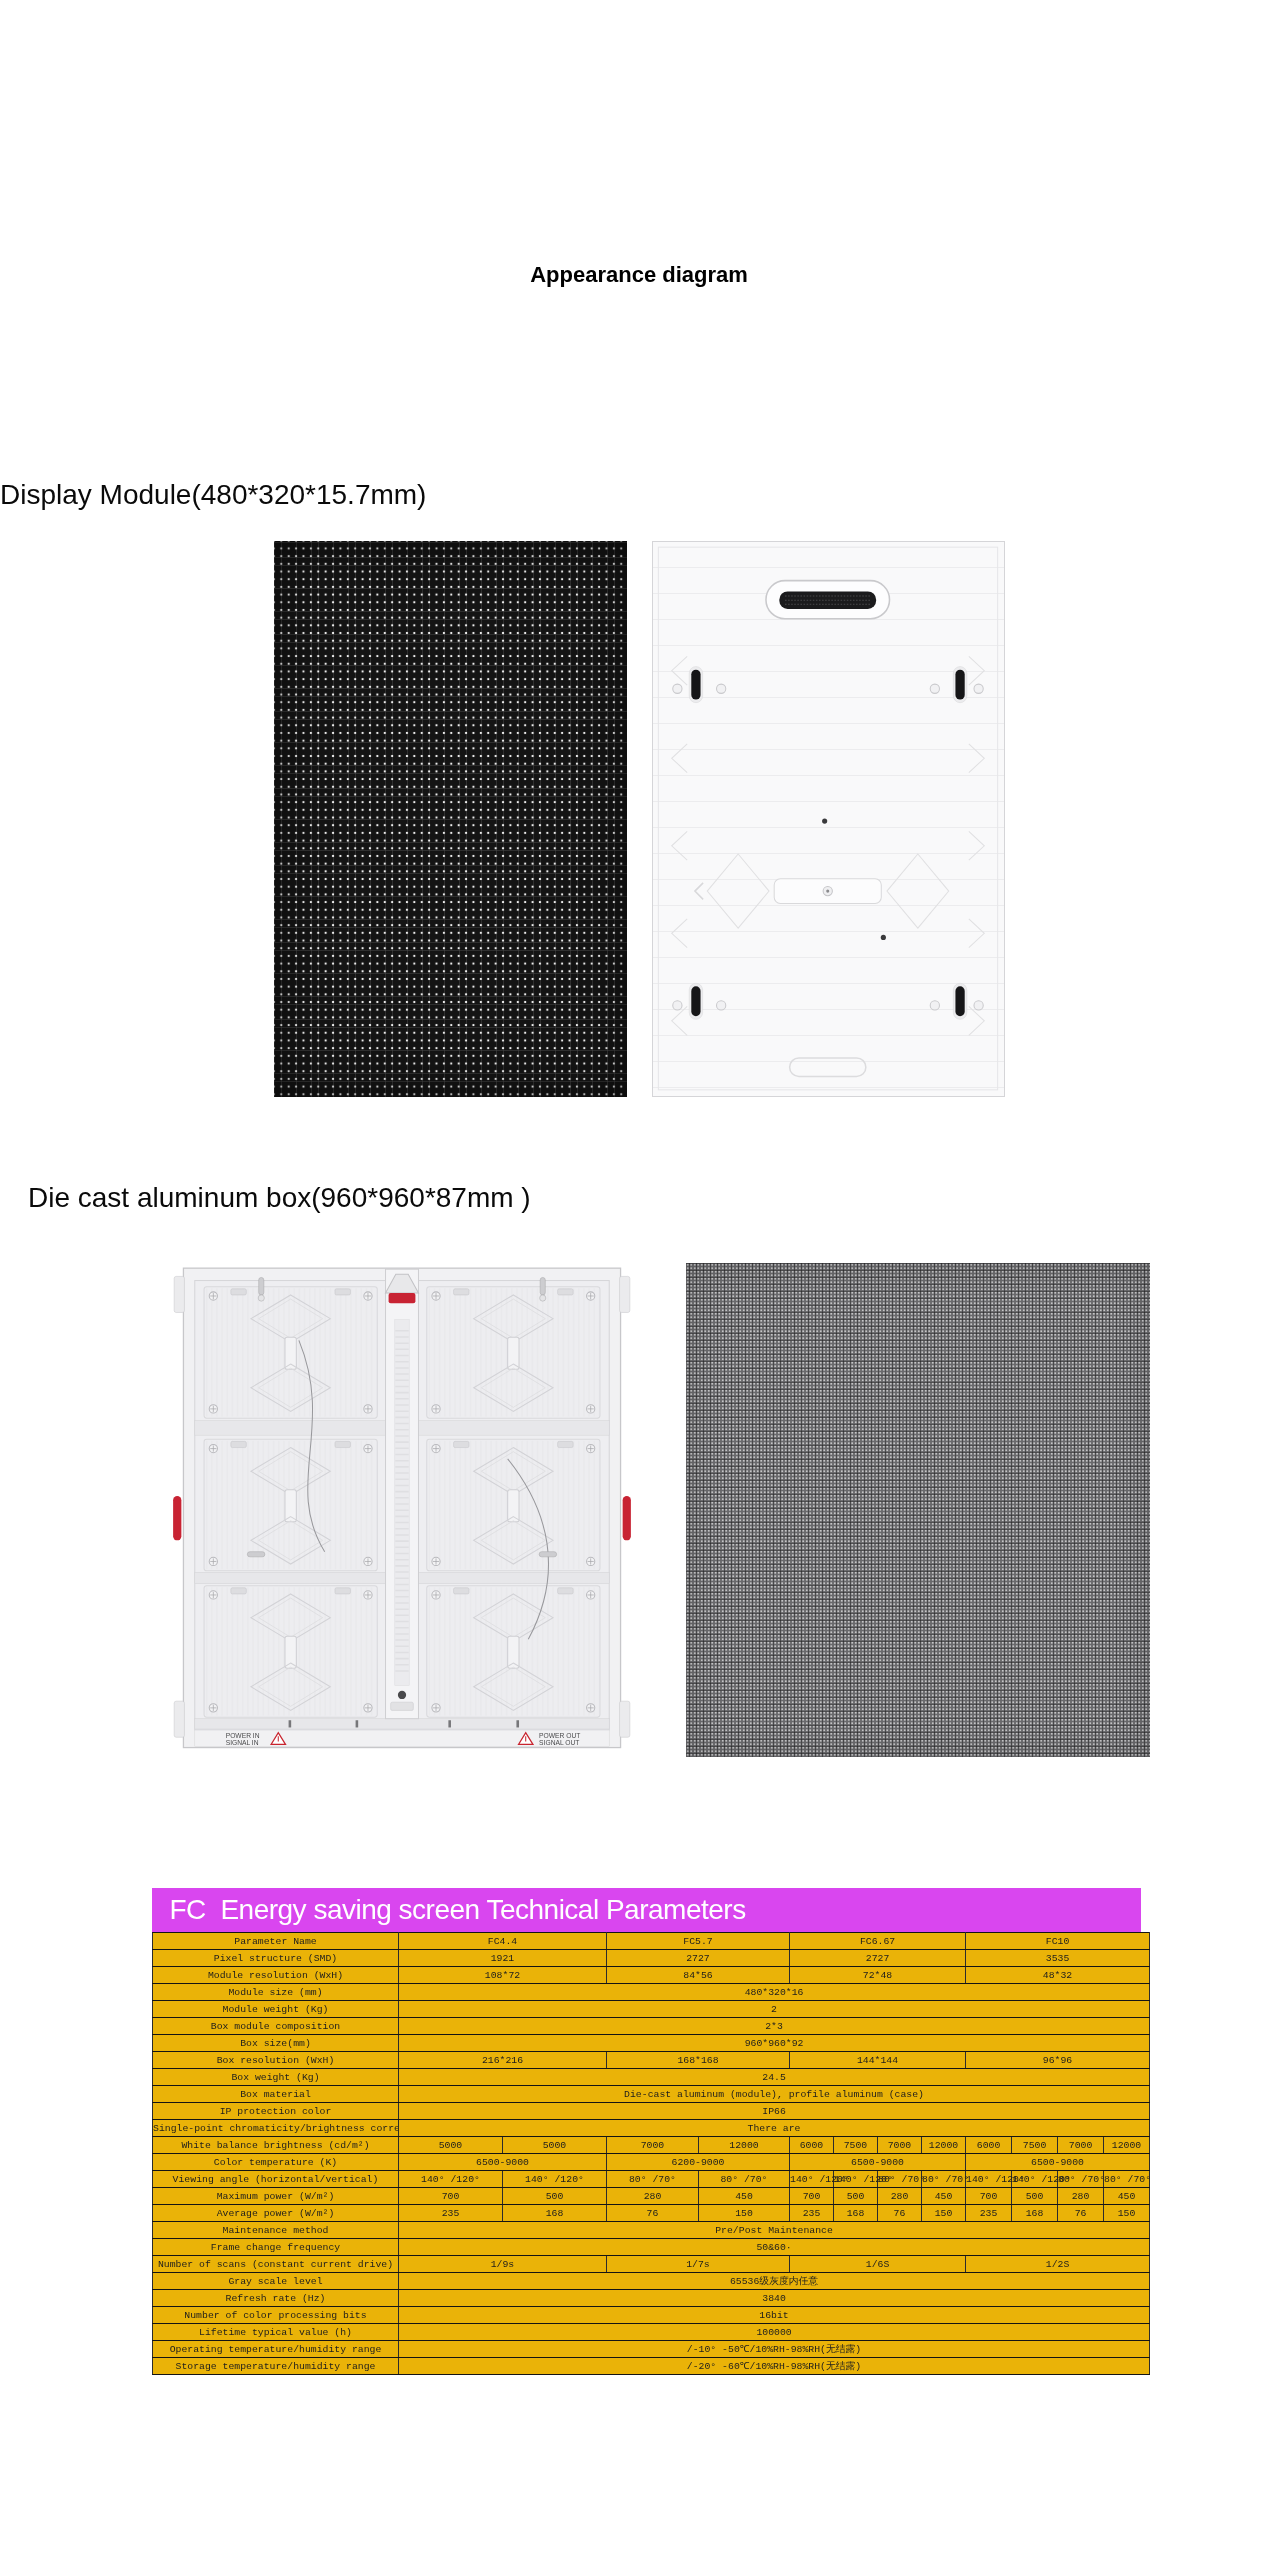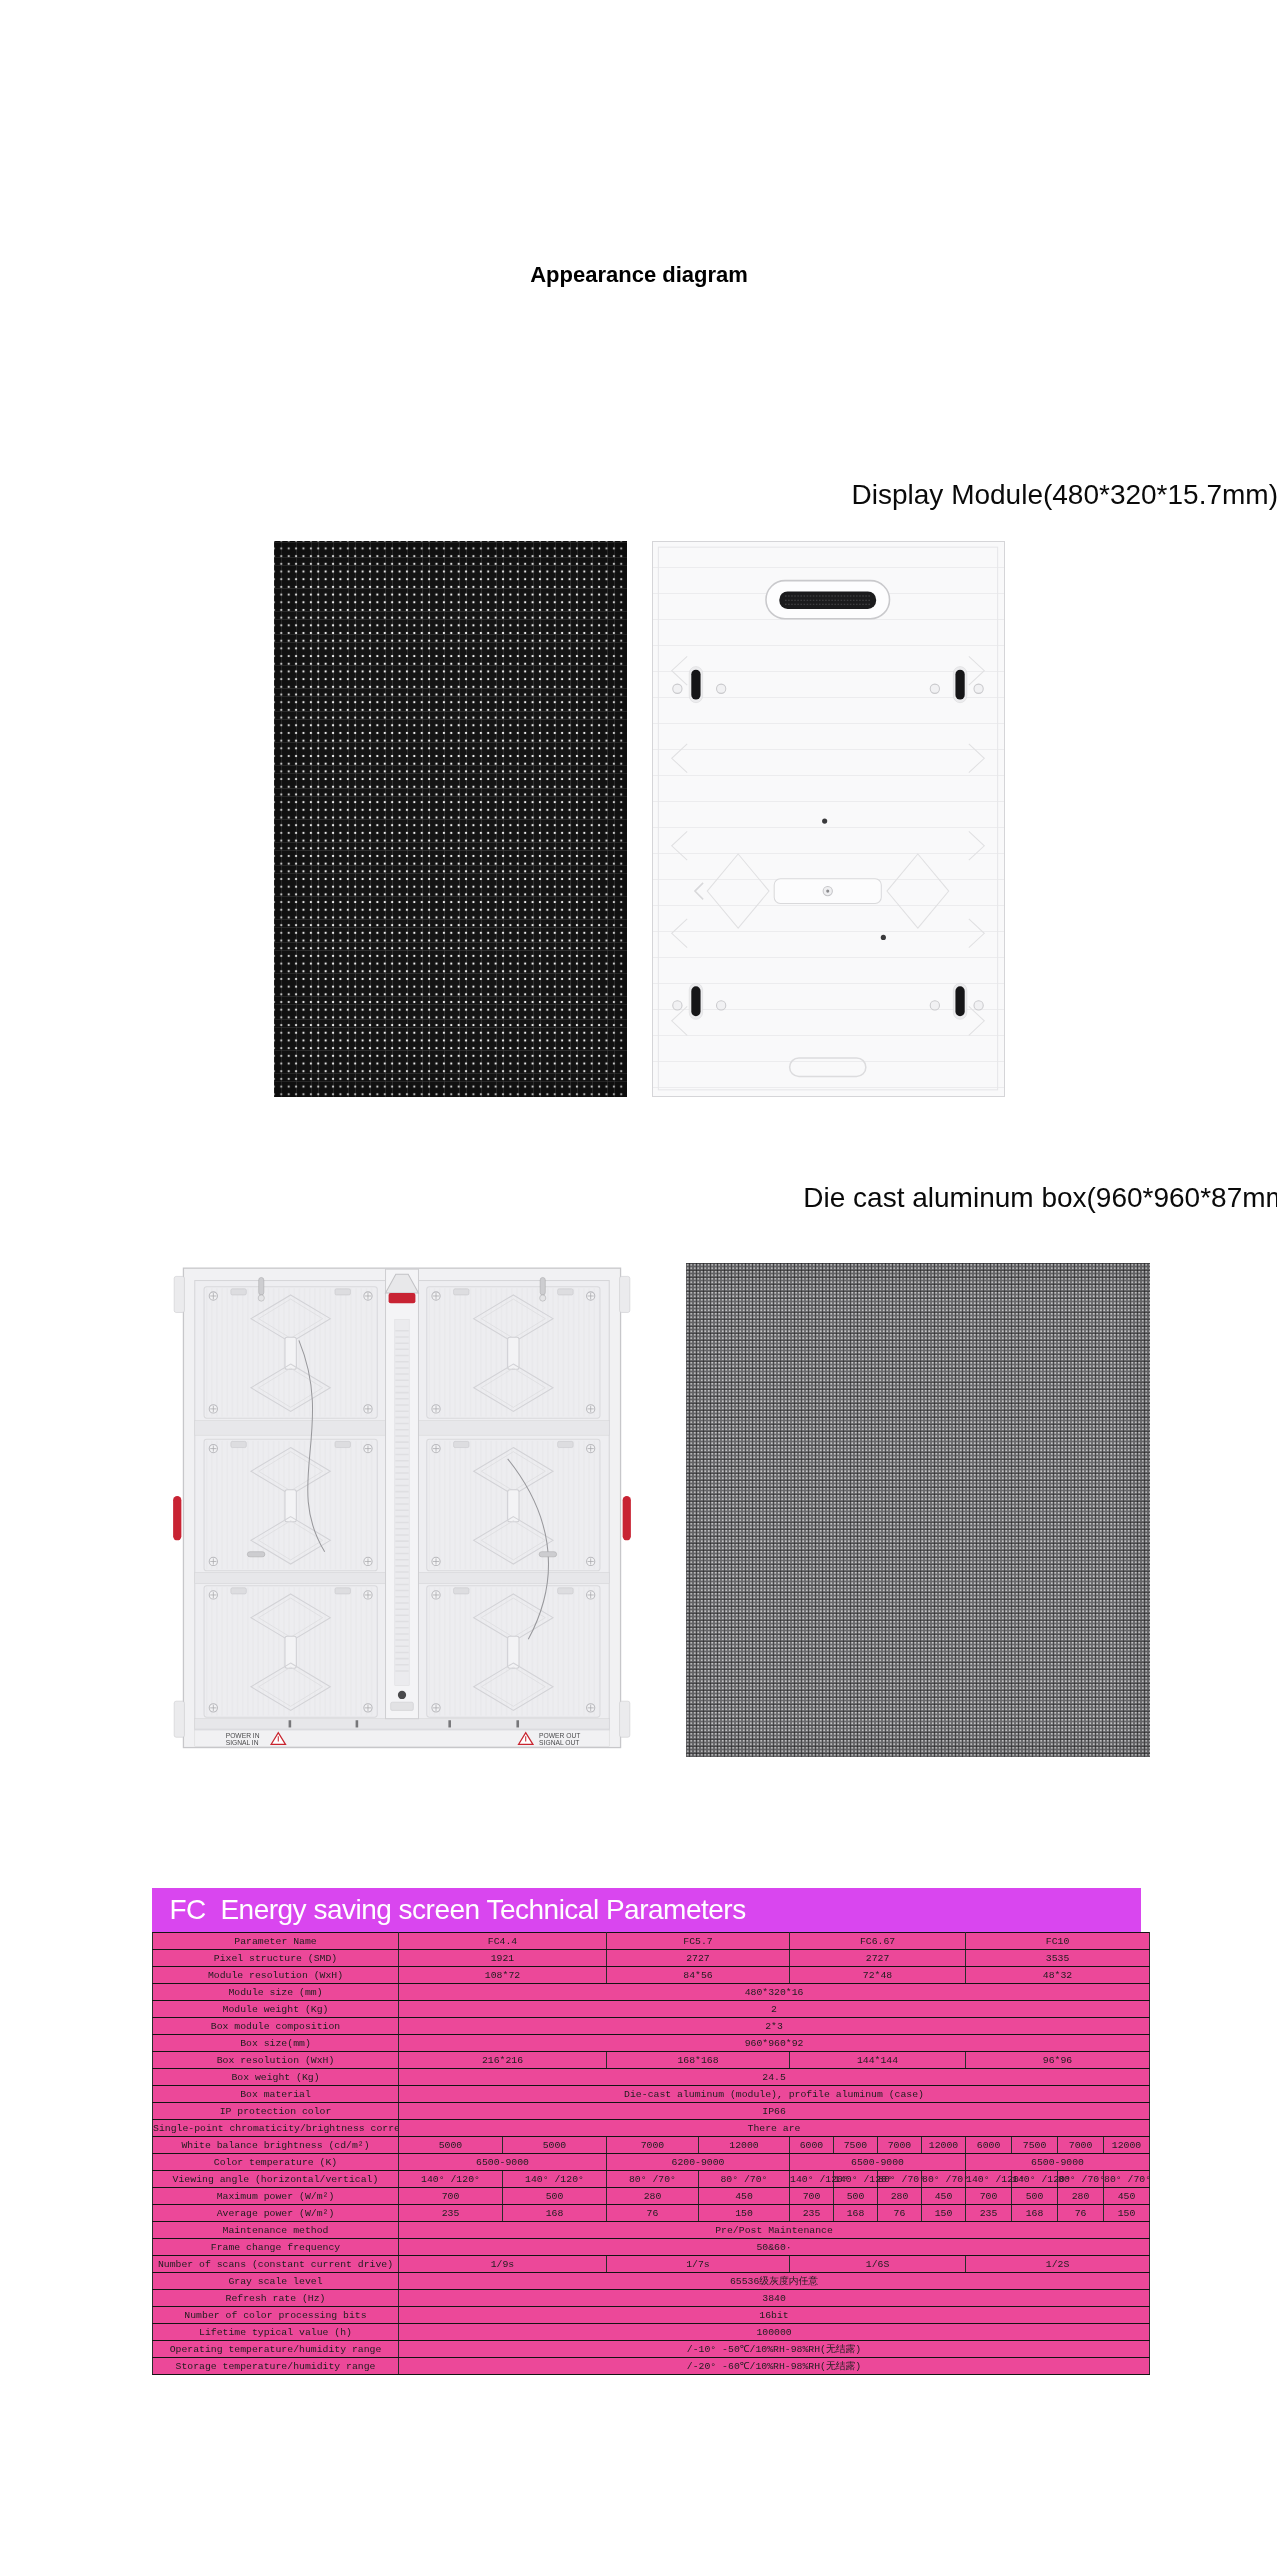--- a/index.html
+++ b/index.html
@@ -1,21 +1,21 @@
 <!DOCTYPE html>
 <html style="font-size:8.2px"><head>
 <meta charset="utf-8">
 <style>
   html,body{margin:0;padding:0;background:#fff;}
   #page{position:relative;width:1278px;height:2981px;background:#ffffff;overflow:hidden;
         font-family:"Liberation Sans", sans-serif;}
 
   .heading-main{position:absolute;top:262px;left:0;width:100%;text-align:center;
                 font-size:22px;font-weight:bold;color:#000;}
-  .heading-sub{position:absolute;left:0;width:100%;text-align:right;
+  .heading-sub{position:absolute;left:0;width:100%;text-align:left;
                font-size:28px;font-weight:400;color:#0a0a0a;}
   #module-heading{top:479px;}
   #cabinet-heading{top:1182px;margin-left:28px;}
 
   .module-row{position:absolute;left:274px;top:541px;display:flex;gap:25px;align-items:flex-start;}
   .led-module-front{width:353px;height:556px;
     background-color:#141414;
     background-image:
       radial-gradient(circle, rgba(255,255,255,0.92) 0.7px, rgba(150,150,150,0.35) 1.3px, transparent 1.6px),
       repeating-linear-gradient(0deg, rgba(80,80,80,0.45) 0 0.5px, transparent 0.5px 7.7px),
@@ -35,21 +35,21 @@
       radial-gradient(circle, rgba(255,255,255,0.8) 0.5px, rgba(255,255,255,0.18) 0.9px, transparent 1.2px),
       repeating-linear-gradient(0deg, rgba(0,0,0,0.30) 0 0.5px, transparent 0.5px 3.5px),
       repeating-linear-gradient(90deg, rgba(0,0,0,0.30) 0 0.5px, transparent 0.5px 3.5px);
     background-size:3.5px 3.5px, auto, auto;
     box-shadow:inset 0 0 36px rgba(0,0,0,0.18);}
 
   .spec{position:absolute;left:152px;top:1888px;width:989px;}
   .spec-title{height:44px;background:#d946ef;color:#fff;display:flex;align-items:center;
               padding-left:17.5px;box-sizing:border-box;font-size:28px;font-weight:400;
               white-space:pre;letter-spacing:-0.5px;}
-  .spec-table{border-collapse:collapse;table-layout:fixed;width:989px;background:#ec4899;
+  .spec-table{border-collapse:collapse;table-layout:fixed;width:989px;background:#eab308;
               font-family:"Liberation Mono","DejaVu Sans Mono",monospace;font-size:9.8px;
               color:#1d1d1d;border:1.5px solid #121212;}
   .spec-table td{border:0.8px solid #2c2c2c;border-top:1.3px solid #141414;
                  border-bottom:1.3px solid #141414;text-align:center;vertical-align:middle;
                  padding:0;height:16px;white-space:nowrap;}
   .spec-table td.label{overflow:hidden;}
   .spec-table td.value{overflow:visible;}
 
   text{font-family:"Liberation Sans",sans-serif;}
 </style>

